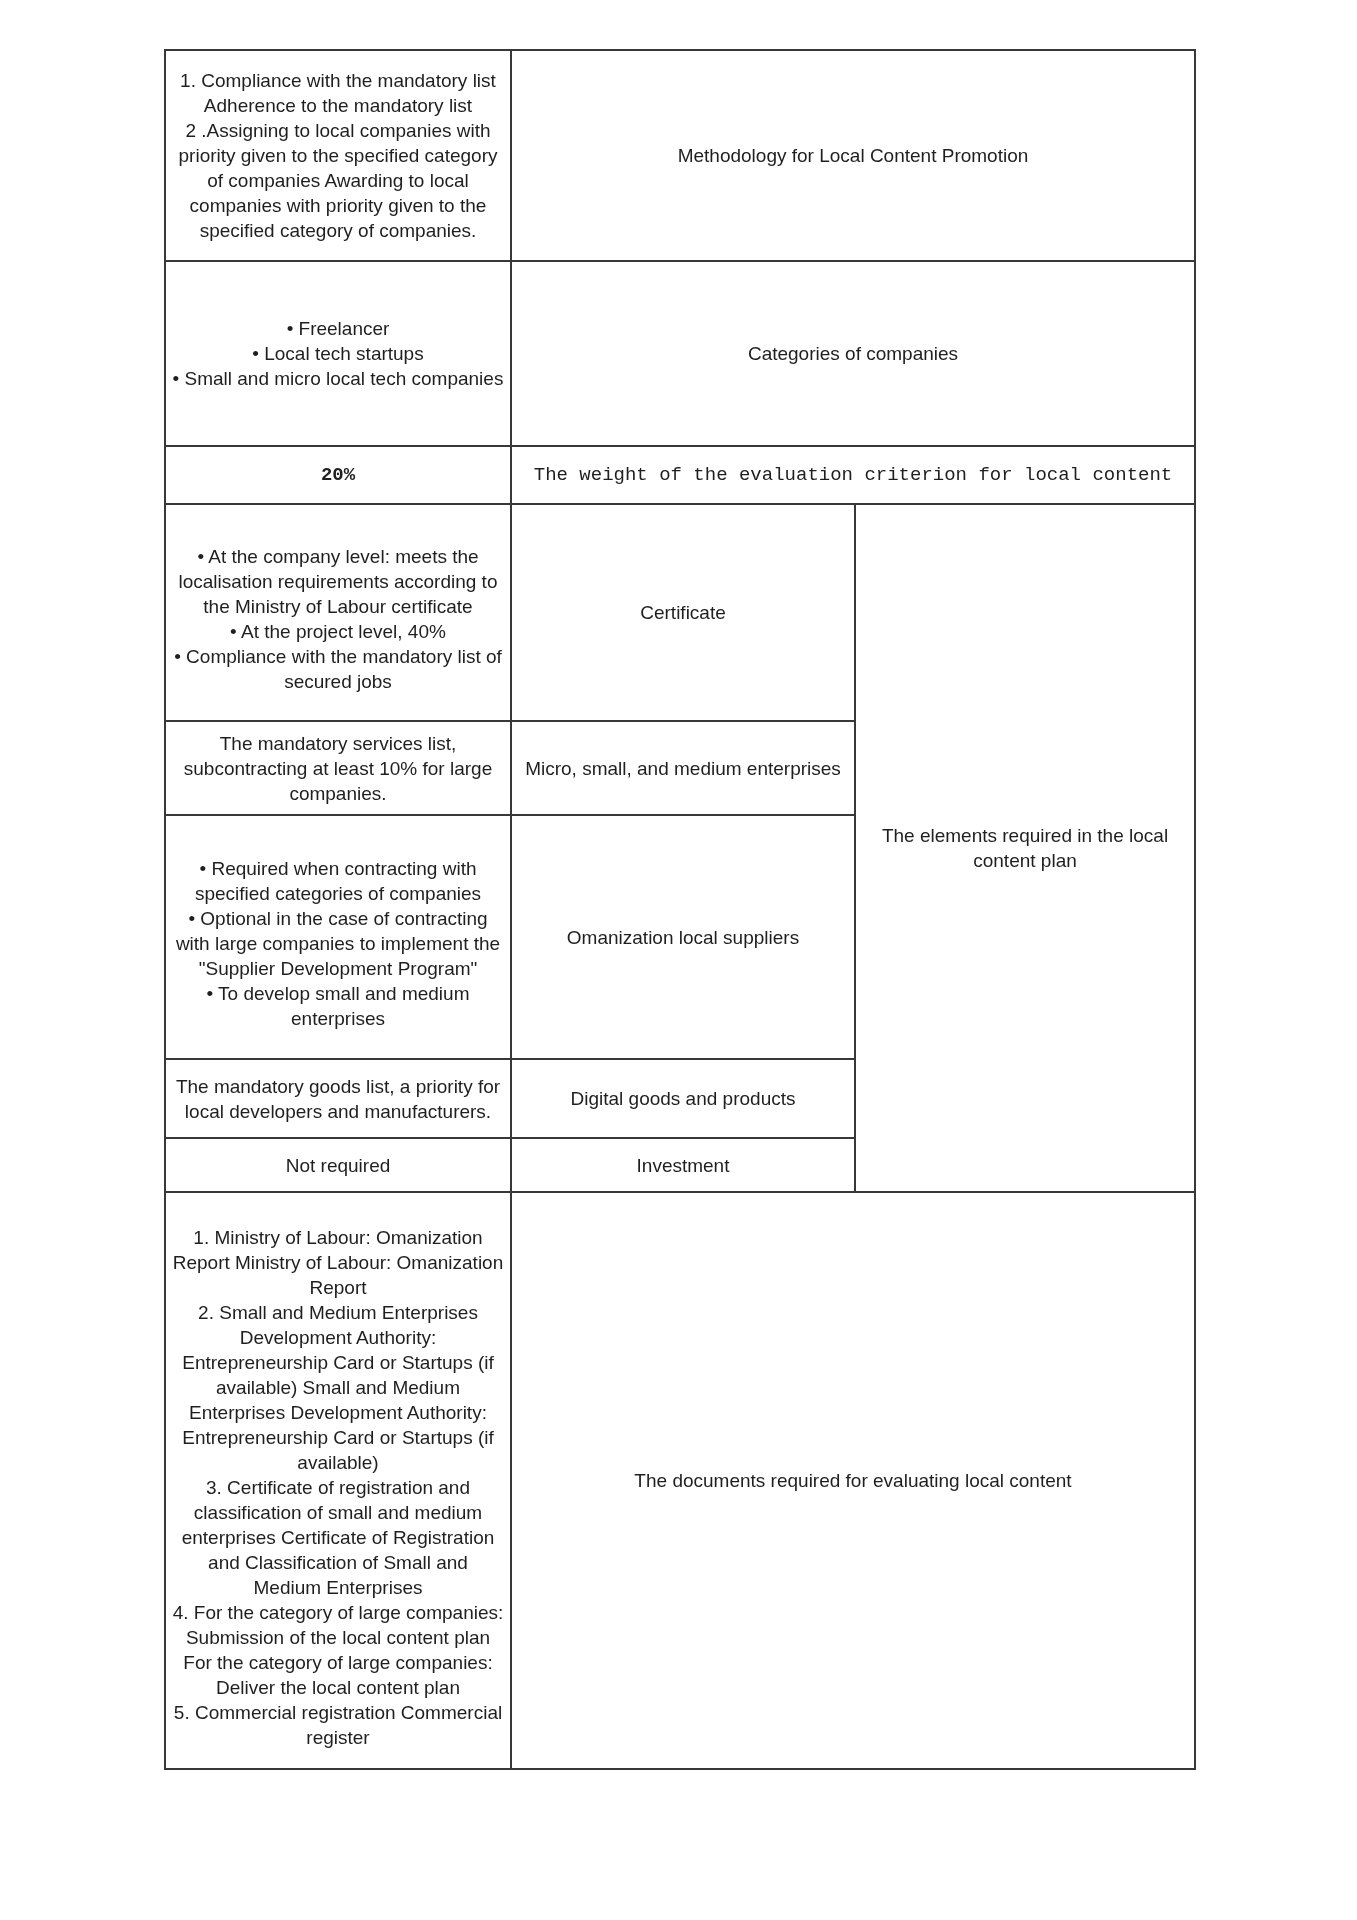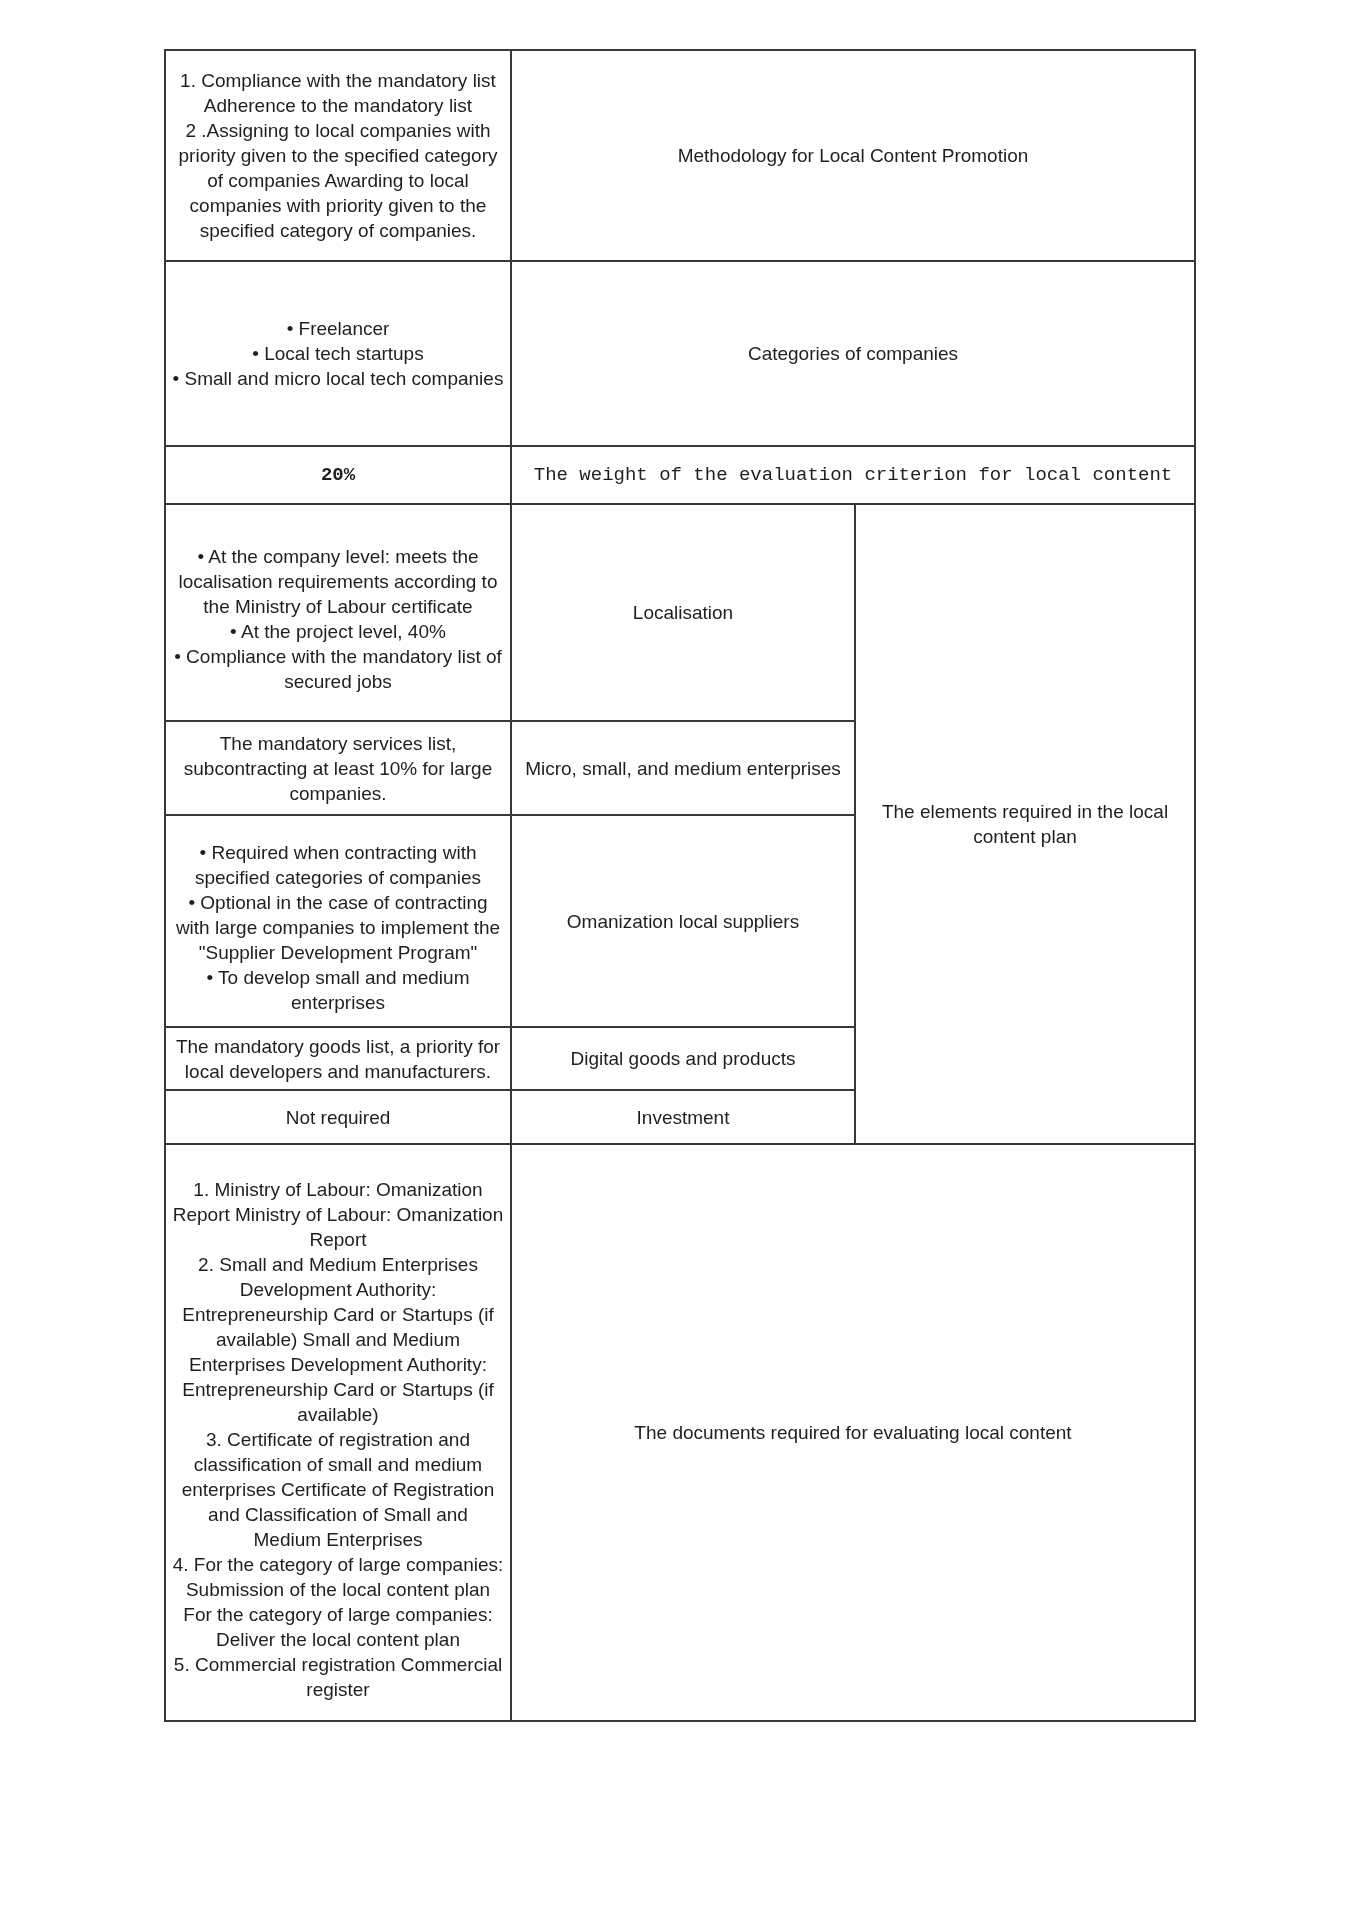--- a/index.html
+++ b/index.html
@@ -54,22 +54,22 @@
   td.elements-merged {
     vertical-align: middle;
     padding: 2px 14px 142px 14px;
   }
   
   tr.r-a { height: 211px; }
   tr.r-b { height: 185px; }
   tr.r-c { height: 58px; font-family: Liberation Mono, monospace; }
   tr.r-d { height: 217px; border-radius: 13px; }
   tr.r-e { height: 94px; }
-  tr.r-f { height: 212px; border-radius: 6px; }
-  tr.r-g { height: 63px; border-radius: 28px; }
+  tr.r-f { height: 244px; border-radius: 6px; }
+  tr.r-g { height: 79px; border-radius: 28px; }
   tr.r-h { height: 54px; }
   tr.r-i { height: 577px; }
 </style>
 </head>
 <body>
 
 <div id="canvas">
   <table class="doc-table">
     <colgroup>
       <col style="width:346px">
@@ -93,21 +93,21 @@
 
     <tr class="r-c">
       <td class="weight-value">20%</td>
       <td colspan="2">The weight of the evaluation criterion for local content</td>
     </tr>
 
     <tr class="r-d">
       <td class="detail-left pre pad-more">• At the company level: meets the localisation requirements according to the Ministry of Labour certificate
 • At the project level, 40%
 • Compliance with the mandatory list of secured jobs</td>
-      <td>Localisation</td>
+      <td>Certificate</td>
       <td rowspan="5" class="elements-merged pre">The elements required in the local content plan</td>
     </tr>
 
     <tr class="r-e">
       <td class="detail-center">The mandatory services list, subcontracting at least 10% for large companies.</td>
       <td>Micro, small, and medium enterprises</td>
     </tr>
 
     <tr class="r-f">
       <td class="detail-left pre pad-more">• Required when contracting with specified categories of companies

